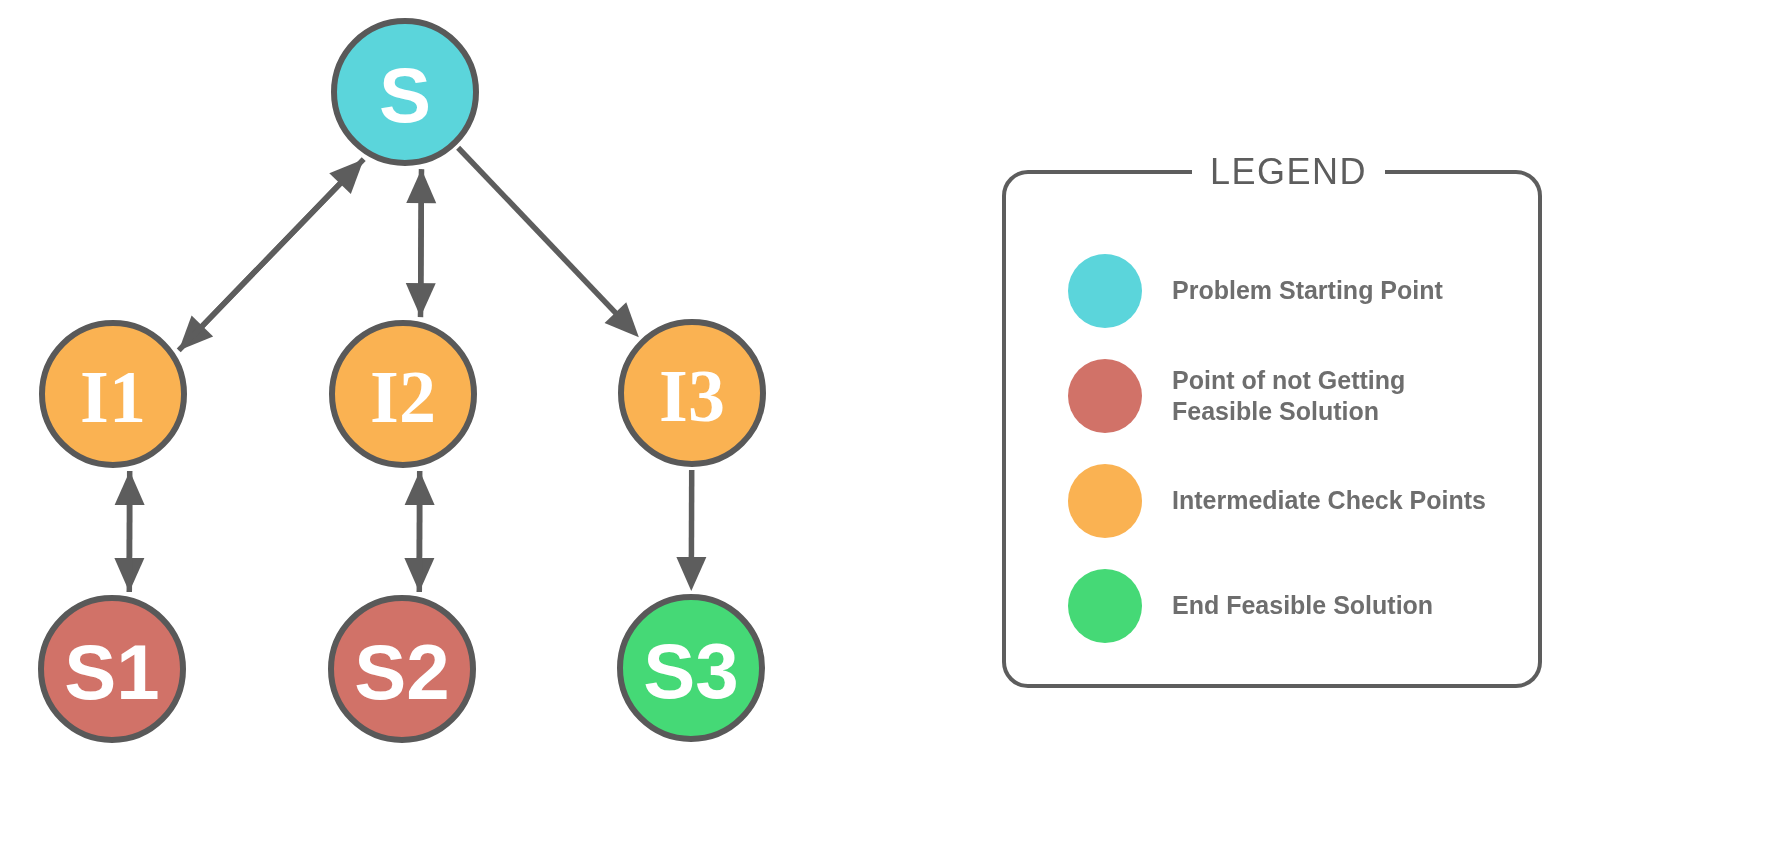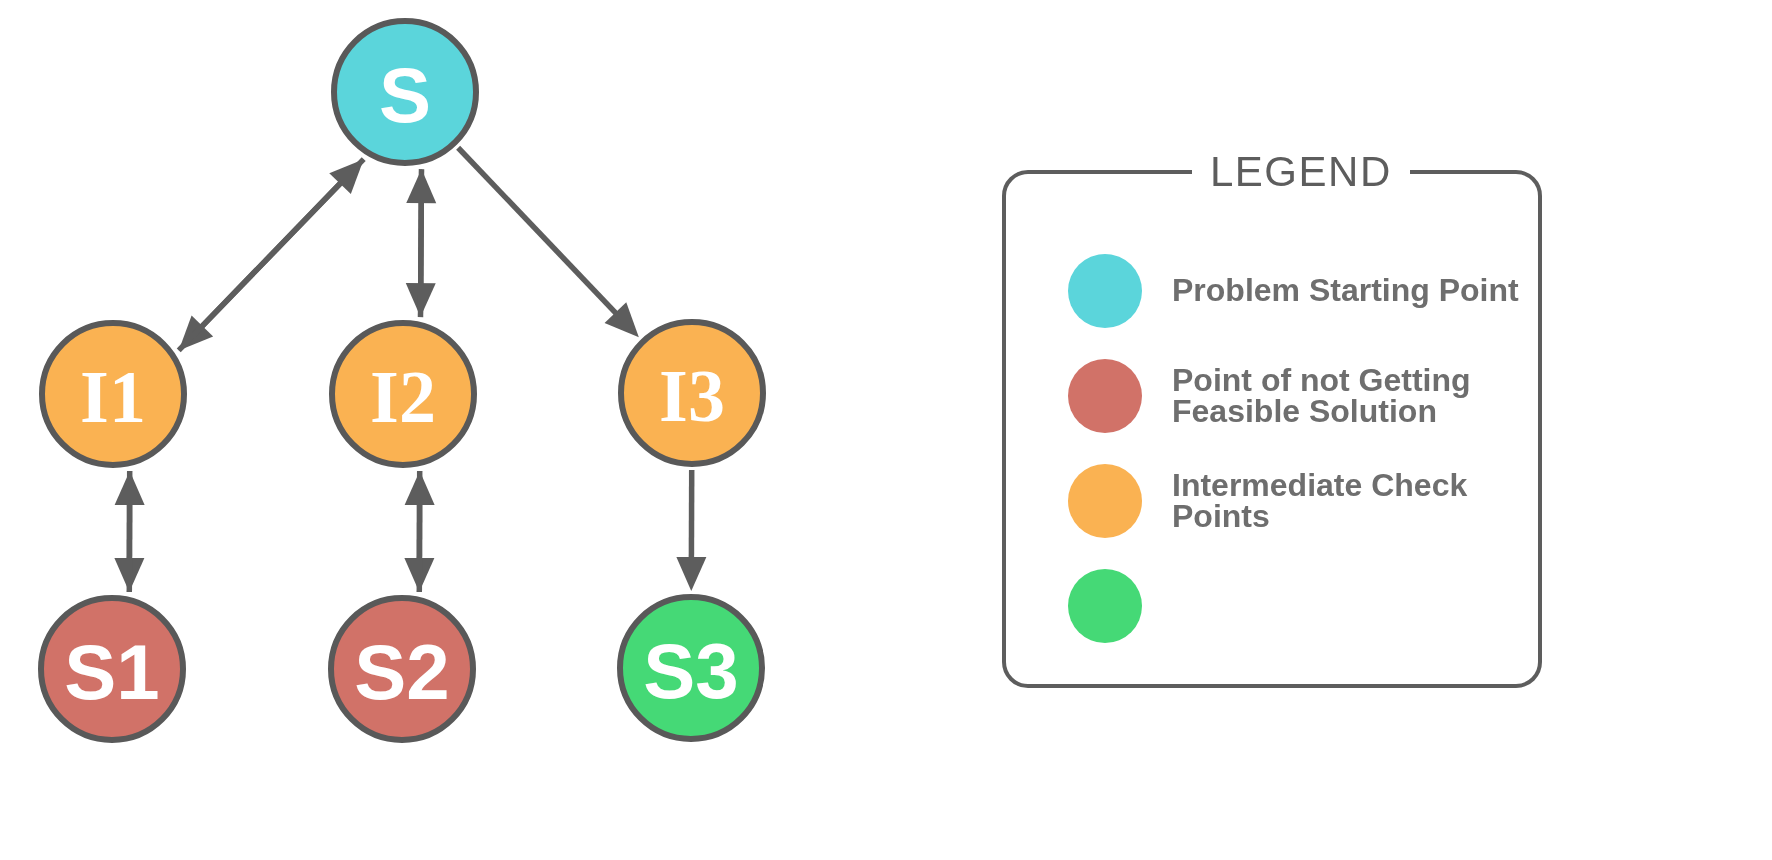--- a/index.html
+++ b/index.html
@@ -67,21 +67,21 @@
     background: transparent;
   }
   .legend-title {
     position: absolute;
     left: 1192px;
     top: 150px;
     background: #ffffff;
     padding: 0 18px;
     color: #5d5d5d;
     font-family: "Liberation Sans", sans-serif;
-    font-size: 42px;
+    font-size: 36px;
     letter-spacing: 1.5px;
     line-height: 44px;
     white-space: nowrap;
   }
   .legend-items {
     position: absolute;
     left: 1068px;
     top: 238px;
     width: 470px;
     display: flex;
@@ -95,21 +95,21 @@
   .legend-swatch {
     width: 74px;
     height: 74px;
     border-radius: 50%;
     flex: 0 0 74px;
   }
   .legend-text {
     margin-left: 30px;
     color: #6e6e6e;
     font-family: "Liberation Sans", sans-serif;
-    font-size: 32px;
+    font-size: 25px;
     font-weight: 700;
     line-height: 31px;
     white-space: pre-line;
   }
 </style>
 </head>
 <body>
 
 <div id="canvas-root">
 
@@ -179,16 +179,17 @@
         <div class="legend-swatch" style="background: rgb(209, 114, 104);"></div>
         <div class="legend-text">Point of not Getting
 Feasible Solution</div>
       </div>
       <div class="legend-item">
         <div class="legend-swatch" style="background: rgb(250, 178, 82);"></div>
         <div class="legend-text">Intermediate Check Points</div>
       </div>
       <div class="legend-item">
         <div class="legend-swatch" style="background: rgb(69, 217, 118);"></div>
+        <div class="legend-text">End Feasible Solution</div>
       </div>
     </div>
 
 </div>
 
 </body></html>

